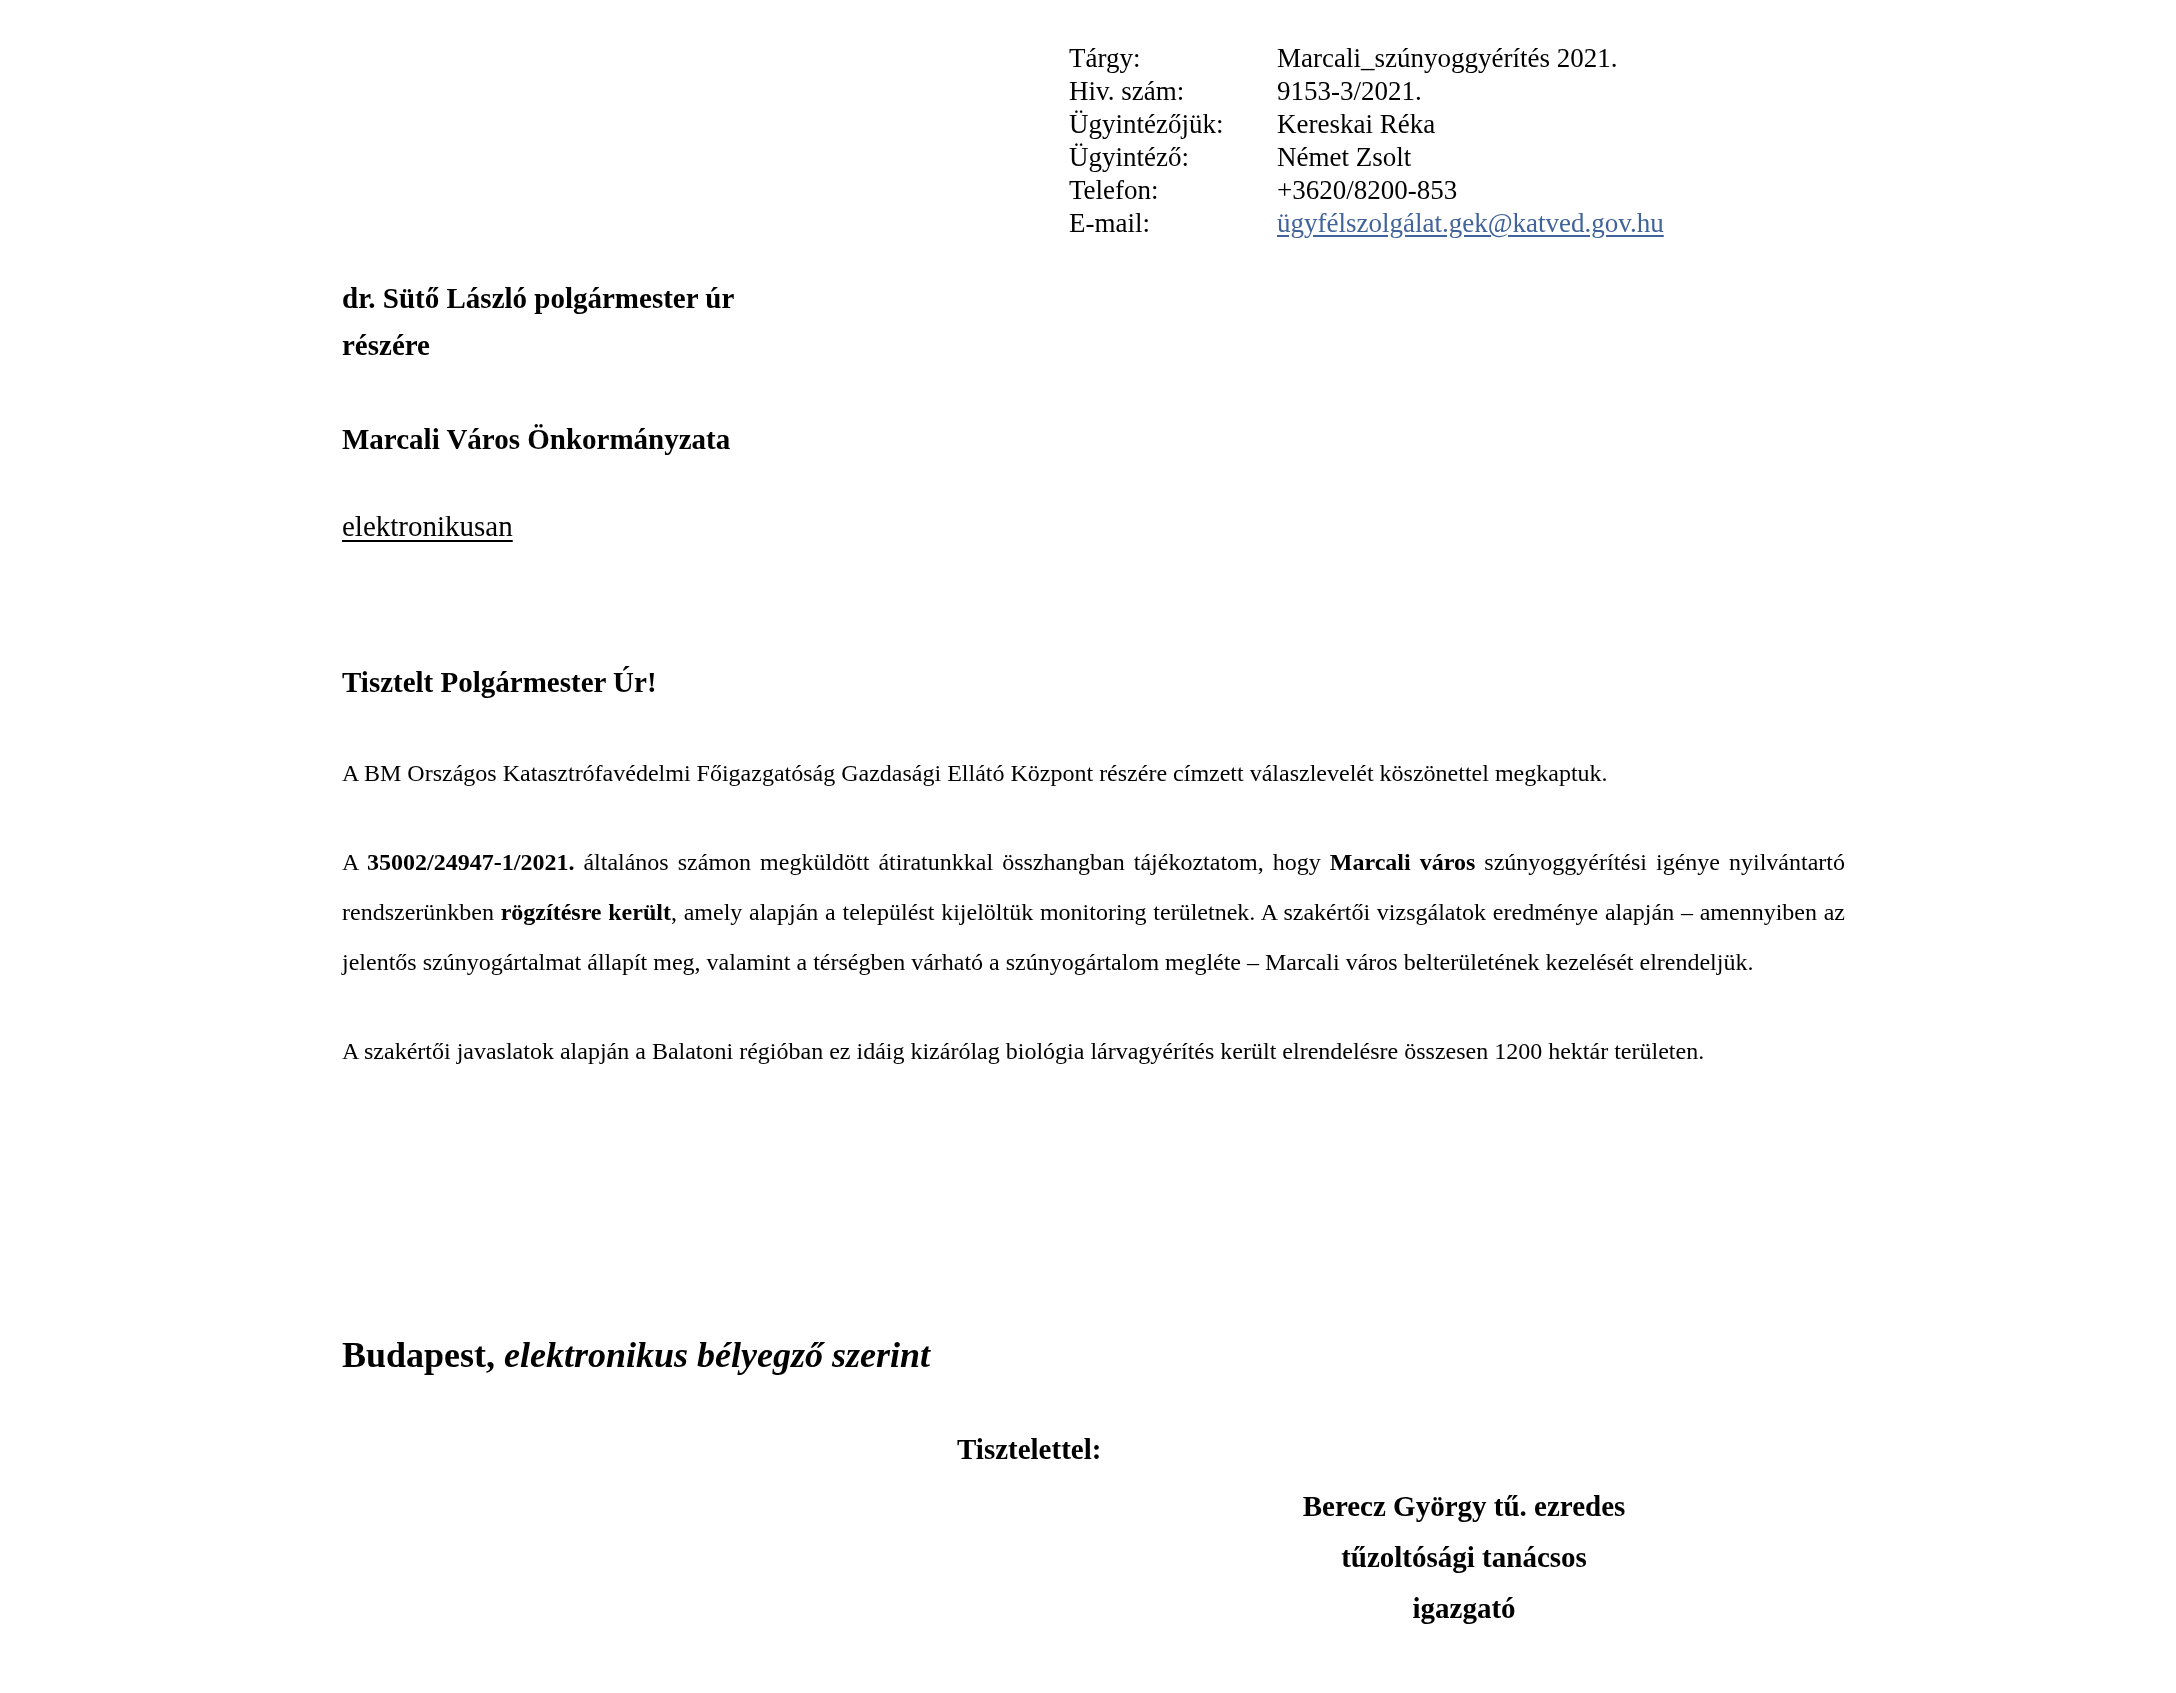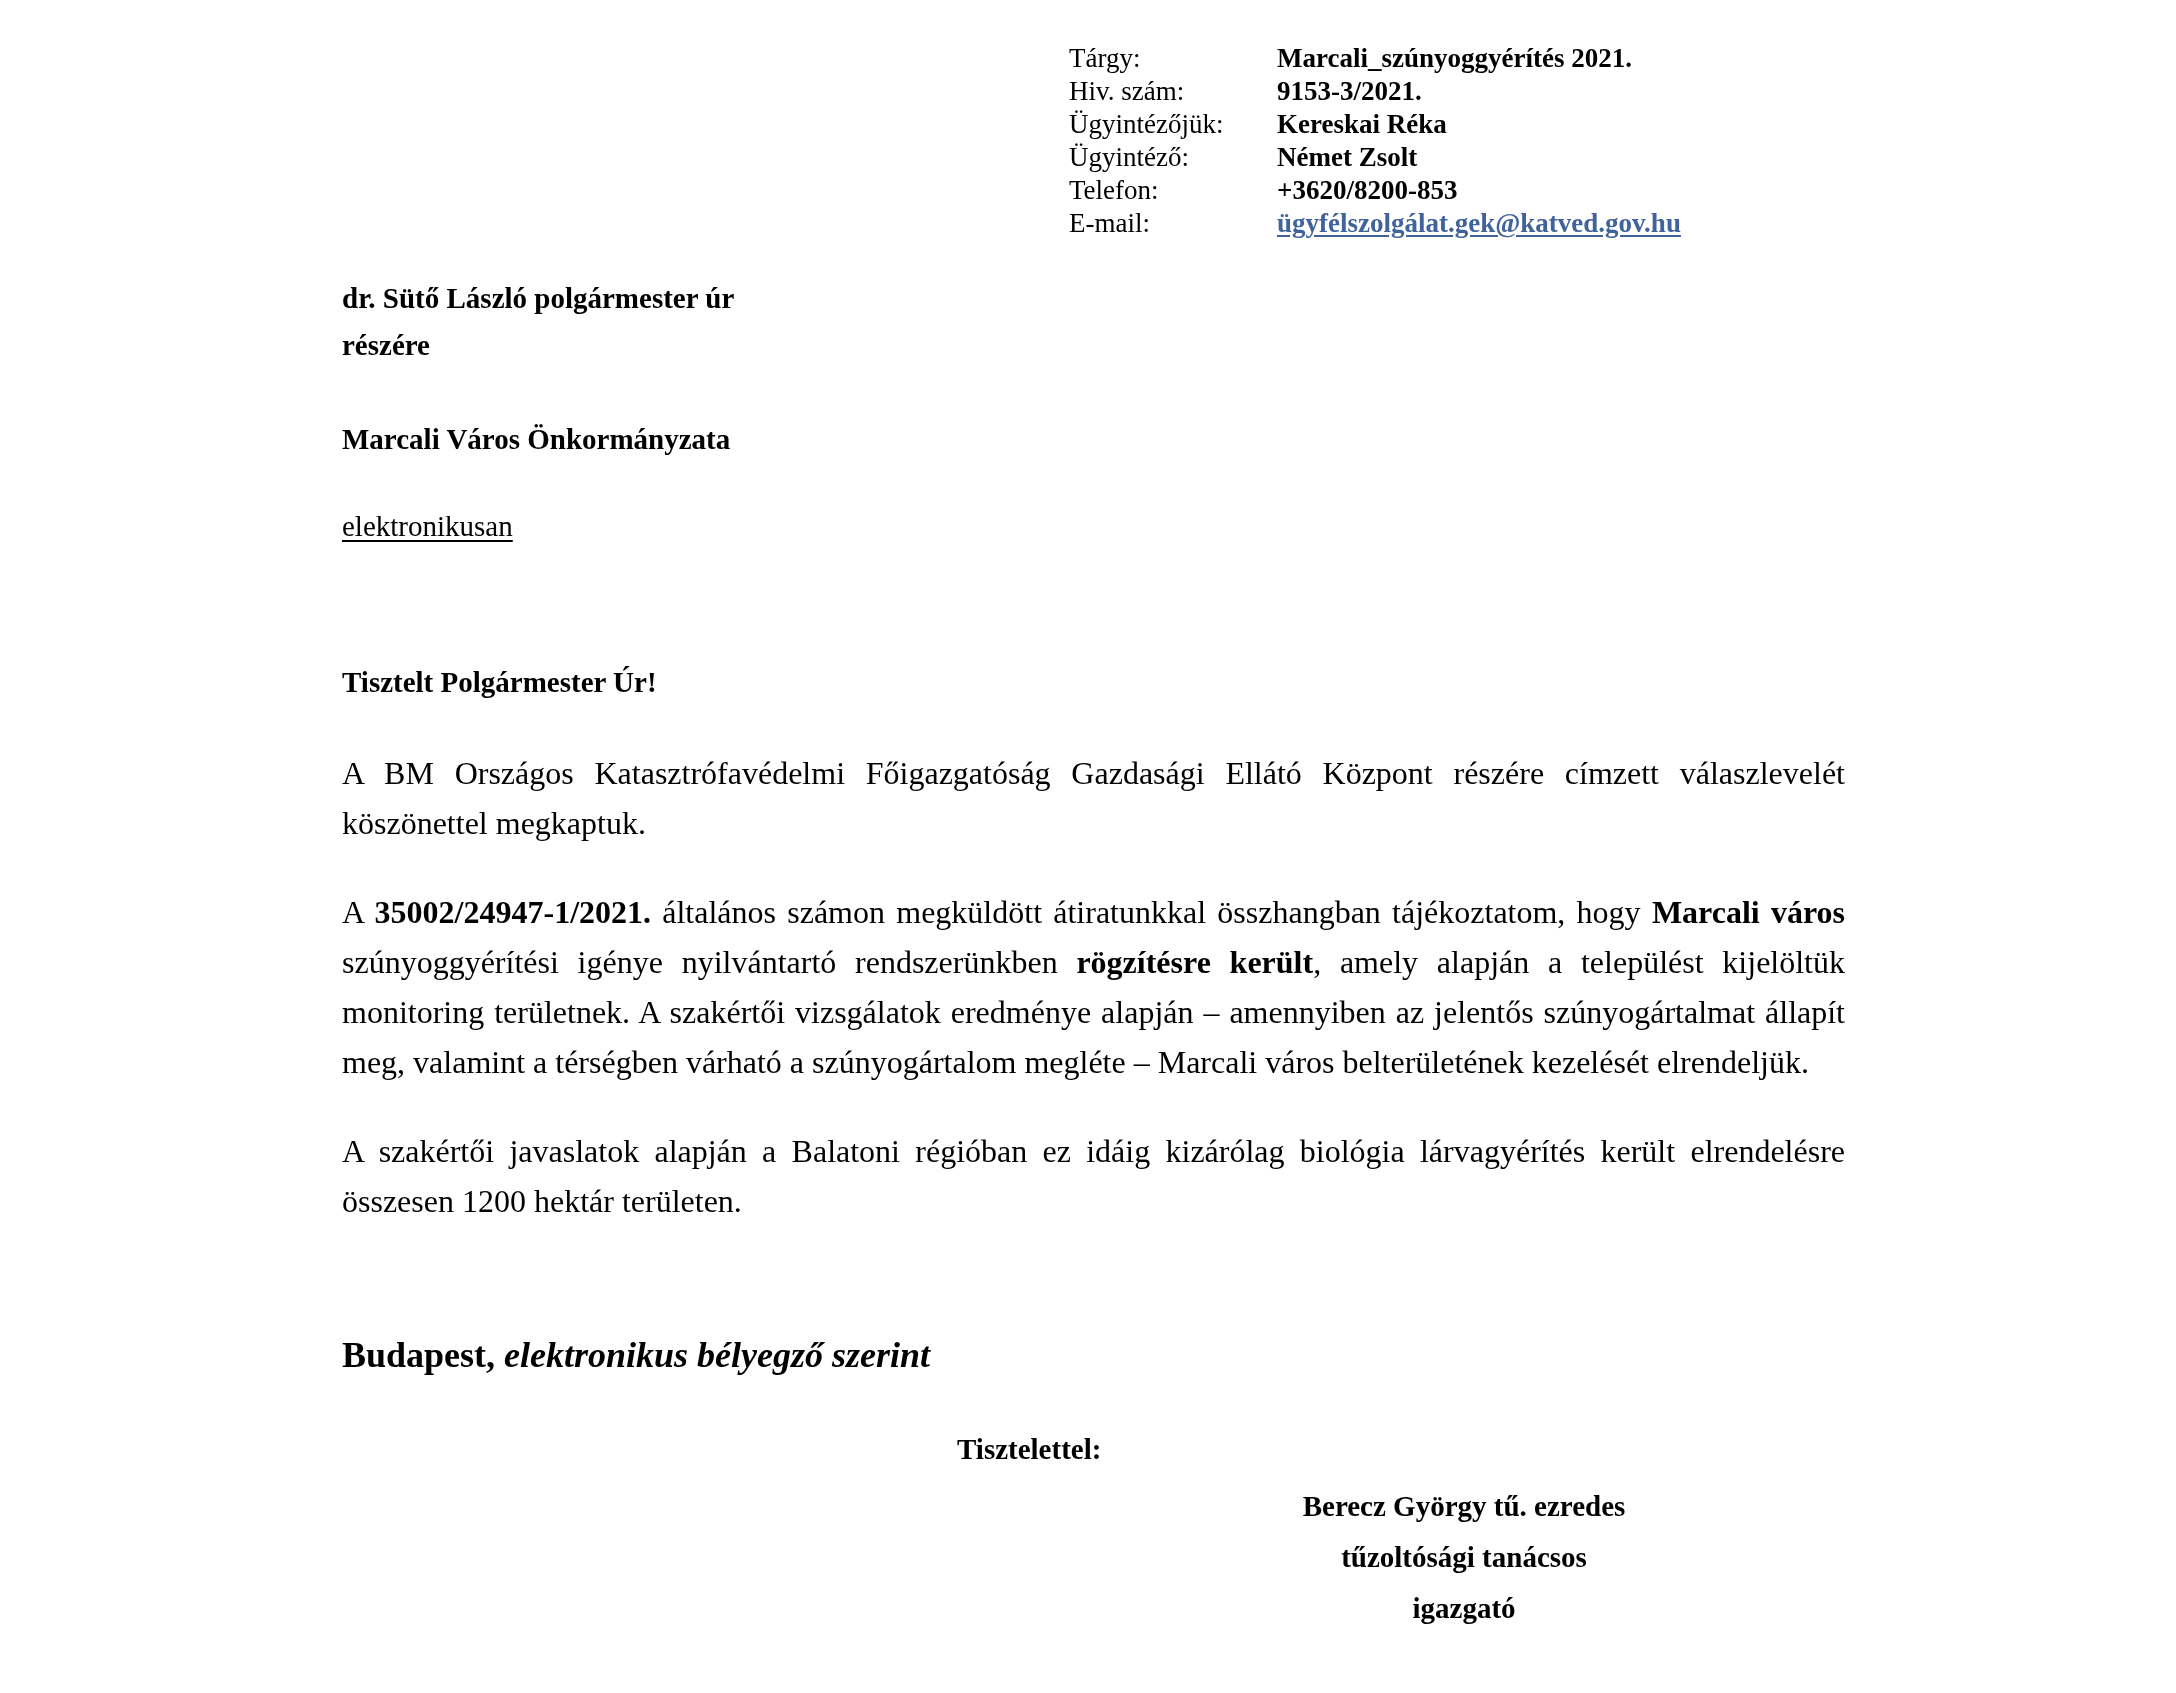--- a/index.html
+++ b/index.html
@@ -35,21 +35,20 @@
     line-height: 33px;
     font-size: 27px;
   }
   .ref-label {
     width: 208px;
     flex: 0 0 208px;
     white-space: nowrap;
   }
   .ref-value {
     white-space: nowrap;
-    font-weight: bold;
   }
   .ref-value.link {
     color: #41639b;
     text-decoration: underline;
     text-underline-offset: 2.6px;
   }
 
   
   .addressee {
     position: absolute;
@@ -83,21 +82,21 @@
     width: 1503px;
   }
   .salutation {
     font-weight: bold;
     font-size: 29px;
     line-height: 39px;
     margin: 0 0 46px 0;
   }
   p.para {
     margin: 0 0 39px 0;
-    font-size: 32px;
+    font-size: 24px;
     line-height: 50px;
     text-align: justify;
     text-justify: inter-word;
     hyphens: none;
   }
   p.para:last-child { margin-bottom: 0; }
   .b { font-weight: bold; }
 
   
   .placedate {

